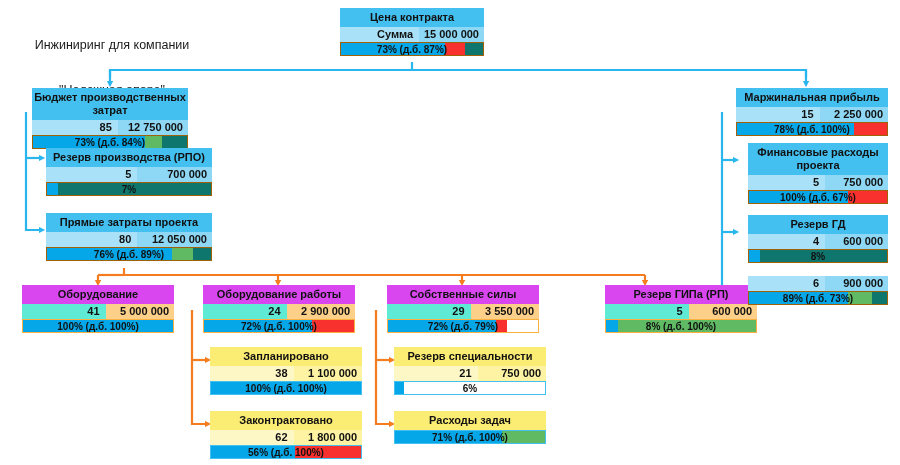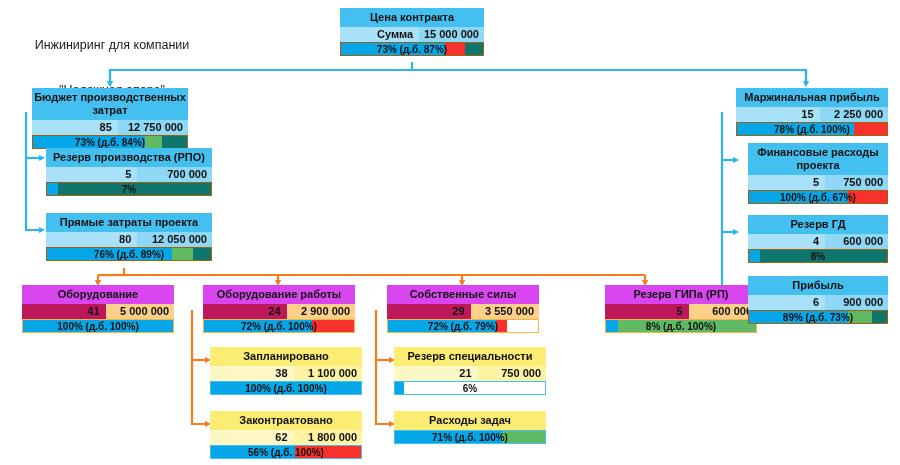--- a/index.html
+++ b/index.html
@@ -27,21 +27,21 @@
   
   .t-blue .hdr{background:#43c0f0;}
   .t-blue .mid{background:#8ed8f5;}
   .t-blue .mid .amt{background:#8ed8f5;}
   .t-blue .mid .cnt{background:#a9e2f8;}
   .t-blue .bar{background:#0f766e;border:1px solid #a16207;box-sizing:border-box;}
   
   .t-orange .hdr{background:#d946ef;}
   .t-orange .mid{background:#fdd08a;}
   .t-orange .mid .amt{background:#fdd08a;}
-  .t-orange .mid .cnt{background:#be185d;}
+  .t-orange .mid .cnt{background:#5eead4;}
   .t-orange .bar{background:#ffffff;border:1px solid #fbb040;box-sizing:border-box;}
   
   .t-yellow .hdr{background:#fbec74;}
   .t-yellow .mid{background:#fdf3a2;}
   .t-yellow .mid .amt{background:#fdf3a2;}
   .t-yellow .mid .cnt{background:#fdf7c6;}
   .t-yellow .bar{background:#ffffff;border:1px solid #43c0f0;box-sizing:border-box;}
 
   .seg-blue{background:#06a7e8;}
   .seg-red{background:#f8312f;}
@@ -280,21 +280,20 @@
       <span class="cnt">4</span>
       <span class="amt">600 000</span>
     </div>
     <div class="bar">
         <span class="seg seg-blue" style="left: 0%; width: 8%;"></span>
       <span class="lbl">8%</span>
     </div>
   </div>
 
   <div class="node t-blue" style="left:748px;top:276px;width:140px;">
-    <div class="hdr">Прибыль</div>
     <div class="mid">
       <span class="cnt">6</span>
       <span class="amt">900 000</span>
     </div>
     <div class="bar">
         <span class="seg seg-green" style="left: 72%; width: 17%;"></span>
         <span class="seg seg-blue" style="left: 0%; width: 72%;"></span>
       <span class="lbl">89% (д.б. 73%)</span>
     </div>
   </div>

